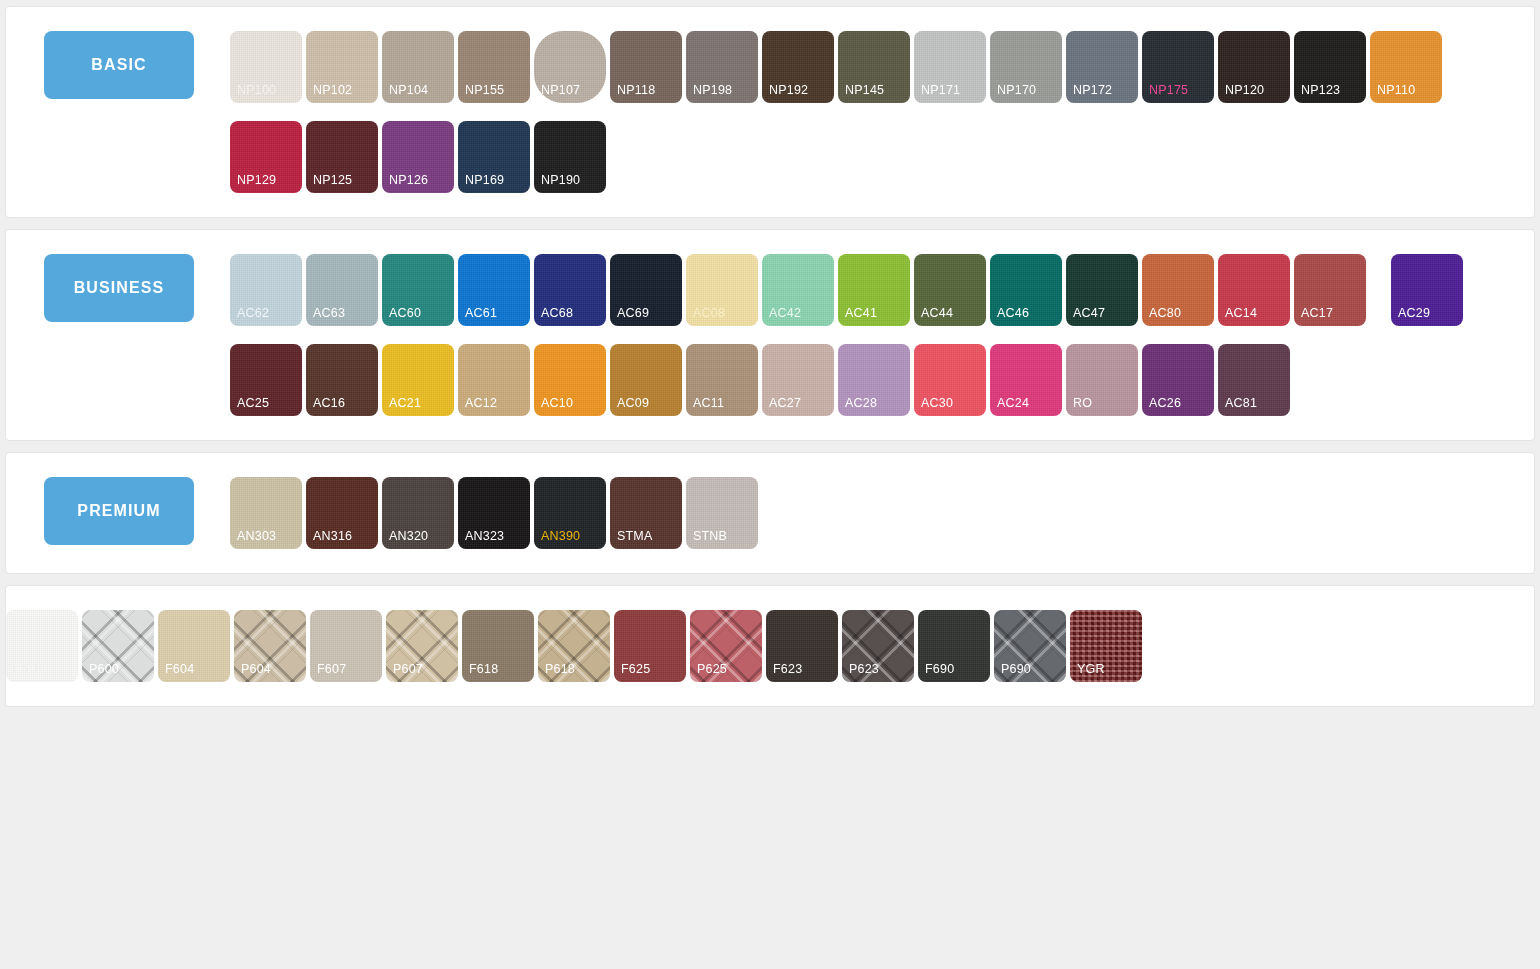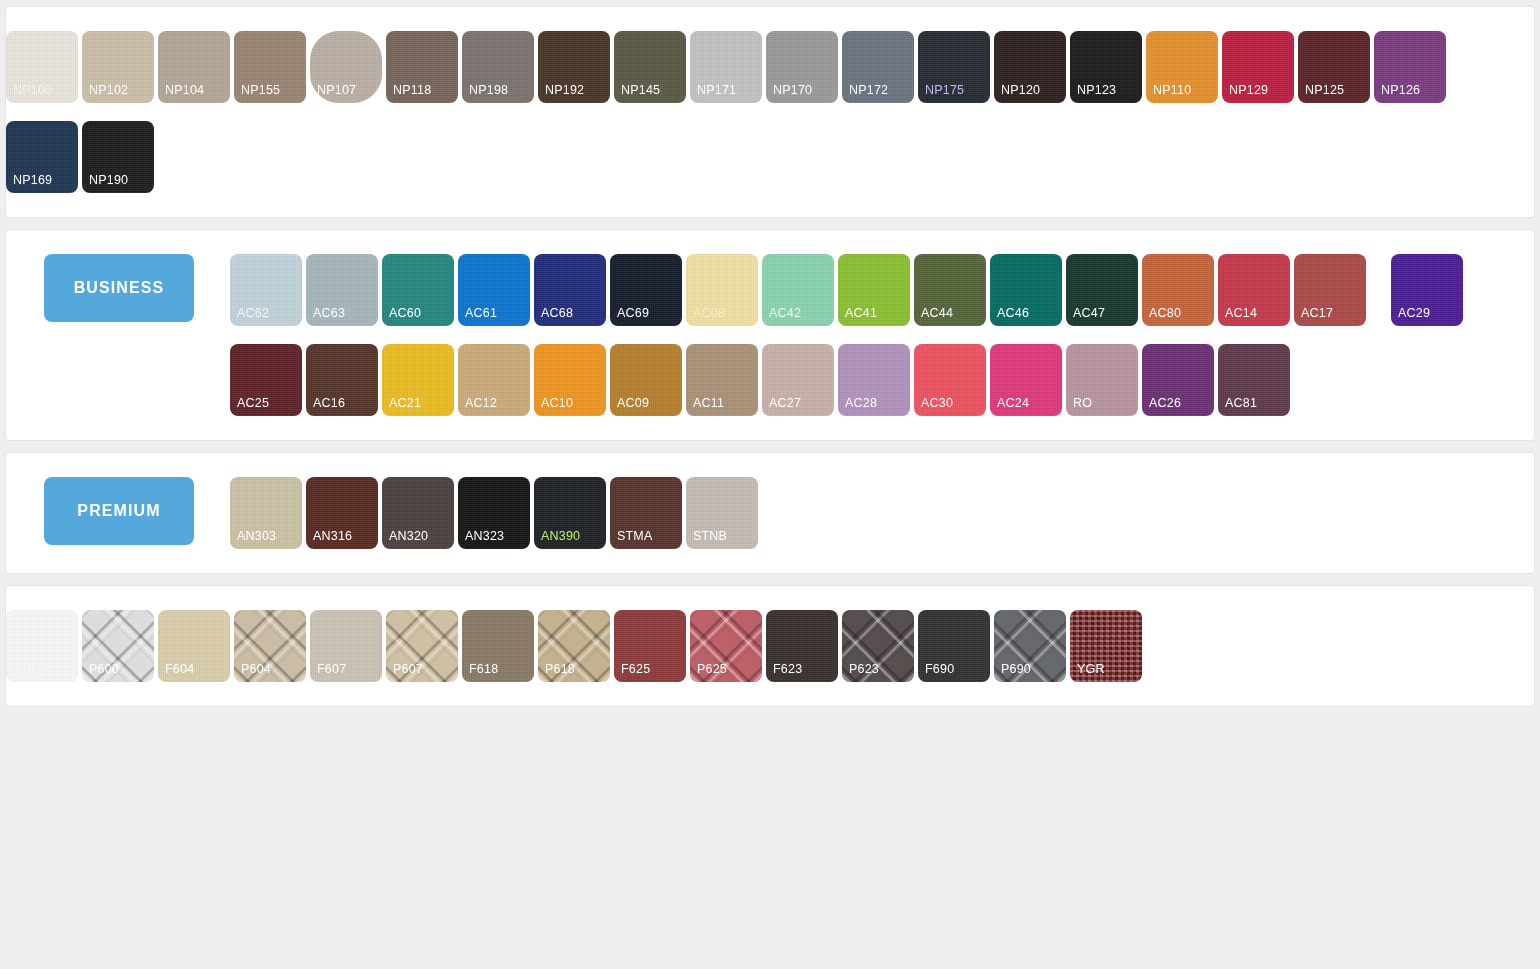--- a/index.html
+++ b/index.html
@@ -142,20 +142,23 @@
     font-family: "Liberation Sans", sans-serif;
     letter-spacing: .2px;
     white-space: nowrap;
   }
 </style>
 </head>
 <body>
 
 <div id="root">
     <div class="section-card" style="background: rgb(255, 255, 255); border-color: rgb(228, 228, 228);">
+      <div class="label-col">
+        <button class="cat-button" style="background: rgb(85, 168, 220); color: rgb(255, 255, 255);">BASIC</button>
+      </div>
       <div class="swatch-grid">
         <div class="swatch" style="background: rgb(236, 231, 223);">
           <span class="tex grain"></span>
           <span class="sw-label" style="color: rgb(244, 241, 236);">NP100</span>
         </div>
         <div class="swatch" style="background: rgb(207, 192, 171);">
           <span class="tex grain"></span>
           <span class="sw-label" style="color: rgb(255, 255, 255);">NP102</span>
         </div>
         <div class="swatch" style="background: rgb(180, 168, 152);">
@@ -193,21 +196,21 @@
         <div class="swatch" style="background: rgb(154, 157, 152);">
           <span class="tex grain"></span>
           <span class="sw-label" style="color: rgb(255, 255, 255);">NP170</span>
         </div>
         <div class="swatch" style="background: rgb(107, 116, 127);">
           <span class="tex grain"></span>
           <span class="sw-label" style="color: rgb(255, 255, 255);">NP172</span>
         </div>
         <div class="swatch" style="background: rgb(36, 43, 49);">
           <span class="tex grain"></span>
-          <span class="sw-label" style="color: #c4b5fd;">NP175</span>
+          <span class="sw-label" style="color: #ec4899;">NP175</span>
         </div>
         <div class="swatch" style="background: rgb(46, 33, 31);">
           <span class="tex grain"></span>
           <span class="sw-label" style="color: rgb(255, 255, 255);">NP120</span>
         </div>
         <div class="swatch" style="background: rgb(28, 27, 26);">
           <span class="tex grain"></span>
           <span class="sw-label" style="color: rgb(255, 255, 255);">NP123</span>
         </div>
         <div class="swatch" style="background: rgb(232, 146, 44);">
@@ -379,21 +382,21 @@
         <div class="swatch" style="background: rgb(75, 66, 62);">
           <span class="tex grain"></span>
           <span class="sw-label" style="color: rgb(255, 255, 255);">AN320</span>
         </div>
         <div class="swatch" style="background: rgb(22, 20, 20);">
           <span class="tex grain"></span>
           <span class="sw-label" style="color: rgb(255, 255, 255);">AN323</span>
         </div>
         <div class="swatch" style="background: rgb(31, 34, 37);">
           <span class="tex grain"></span>
-          <span class="sw-label" style="color: #bef264;">AN390</span>
+          <span class="sw-label" style="color: #eab308;">AN390</span>
         </div>
         <div class="swatch" style="background: rgb(88, 51, 45);">
           <span class="tex grain"></span>
           <span class="sw-label" style="color: rgb(255, 255, 255);">STMA</span>
         </div>
         <div class="swatch" style="background: rgb(197, 189, 184);">
           <span class="tex grain"></span>
           <span class="sw-label" style="color: rgb(255, 255, 255);">STNB</span>
         </div>
       </div>

